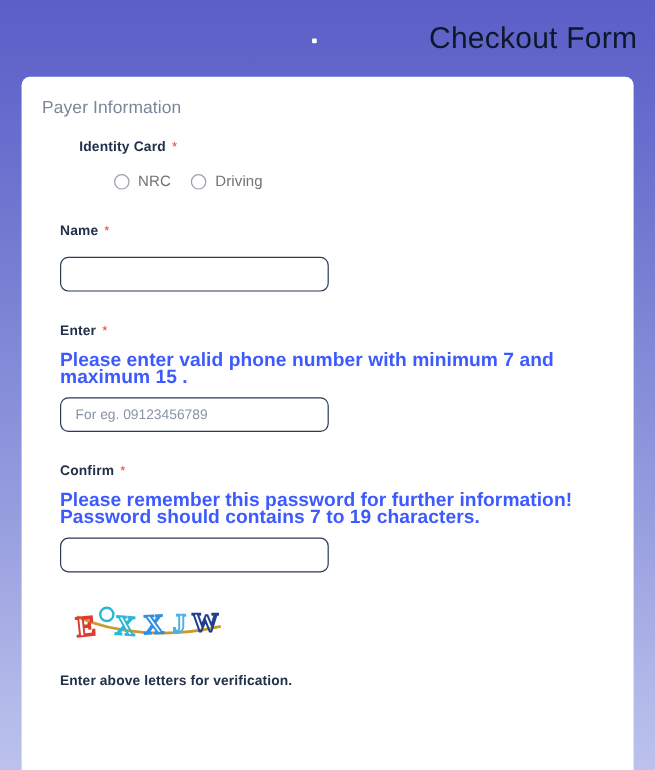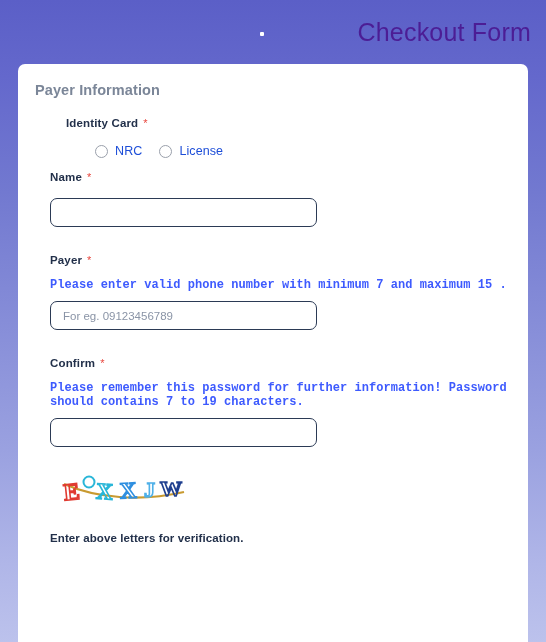--- a/index.html
+++ b/index.html
@@ -57,21 +57,21 @@
     top: 32px;
     width: 4px;
     height: 4px;
     background: #ffffff;
     border-radius: 1px;
   }
   .header-title {
     position: absolute;
     right: 15px;
     top: 17px;
-    color: #4c1d95;
+    color: #0f172a;
     font-size: 25px;
     font-weight: 400;
     letter-spacing: 0.2px;
     line-height: 30px;
     white-space: nowrap;
   }
 
   
   .card {
     position: absolute;
@@ -84,21 +84,21 @@
     box-sizing: border-box;
     overflow: hidden;
   }
 
   .card-title {
     position: absolute;
     left: 17px;
     top: 18px;
     font-size: 14.5px;
     color: #7b8698;
-    font-weight: 700;
+    font-weight: 400;
     letter-spacing: 0.1px;
   }
 
   .form-body {
     position: absolute;
     left: 32px;
     top: 52px;
     width: 460px;
   }
 
@@ -115,33 +115,32 @@
     display: block;
   }
   .req {
     color: #e8453c;
     font-size: 11px;
     margin-left: 5px;
     font-weight: normal;
   }
 
   .helper-text {
-    font-size: 12px;
+    font-size: 16px;
     color: #3d5afe;
     font-weight: bold;
     letter-spacing: 0.05px;
     line-height: 14px;
     display: block;
-    font-family: Liberation Mono, monospace;
   }
 
   .text-input {
     display: block;
     box-sizing: border-box;
-    width: 267px;
+    width: 224px;
     height: 29px;
     border: 1px solid #2b3a55;
     border-radius: 7px;
     background: #ffffff;
     font-family: "Liberation Sans", sans-serif;
     font-size: 11.5px;
     color: #2b3a55;
     padding: 0 12px;
     outline: none;
   }
@@ -167,21 +166,21 @@
     width: 13px;
     height: 13px;
     border: 1.3px solid #9aa0ab;
     border-radius: 50%;
     background: #ffffff;
     box-sizing: border-box;
     flex: none;
   }
   .radio-label {
     font-size: 12.5px;
-    color: #1d4ed8;
+    color: #737373;
     letter-spacing: 0.1px;
   }
 
   
   .captcha-wrap {
     padding-left: 10px;
   }
   .captcha-img {
     display: block;
   }
@@ -214,32 +213,32 @@
       <div class="field-group" style="margin-top:0;margin-left:16px;">
         <span class="field-label"><span>Identity Card</span><span class="req">*</span></span>
 
         <div class="radio-row" style="margin-top:14px;">
           <label class="radio-option">
             <span class="radio-circle"></span>
             <span class="radio-label">NRC</span>
           </label>
           <label class="radio-option">
             <span class="radio-circle"></span>
-            <span class="radio-label">License</span>
+            <span class="radio-label">Driving</span>
           </label>
         </div>
       </div>
 
-      <div class="field-group" style="margin-top:12px;">
+      <div class="field-group" style="margin-top:28px;">
         <span class="field-label"><span>Name</span><span class="req">*</span></span>
         <input class="text-input" type="text" style="margin-top: 14px;" placeholder="">
       </div>
 
       <div class="field-group" style="margin-top:26px;">
-        <span class="field-label"><span>Payer</span><span class="req">*</span></span>
+        <span class="field-label"><span>Enter</span><span class="req">*</span></span>
         <span class="helper-text" style="margin-top:11px;">Please enter valid phone number with minimum 7 and maximum 15 .</span>
         <input class="text-input" type="text" style="margin-top: 9px;" placeholder="For eg. 09123456789">
       </div>
 
       <div class="field-group" style="margin-top:26px;">
         <span class="field-label"><span>Confirm</span><span class="req">*</span></span>
         <span class="helper-text" style="margin-top:11px;">Please remember this password for further information! Password should contains 7 to 19 characters.</span>
         <input class="text-input" type="password" style="margin-top: 9px;" placeholder="">
       </div>
 

